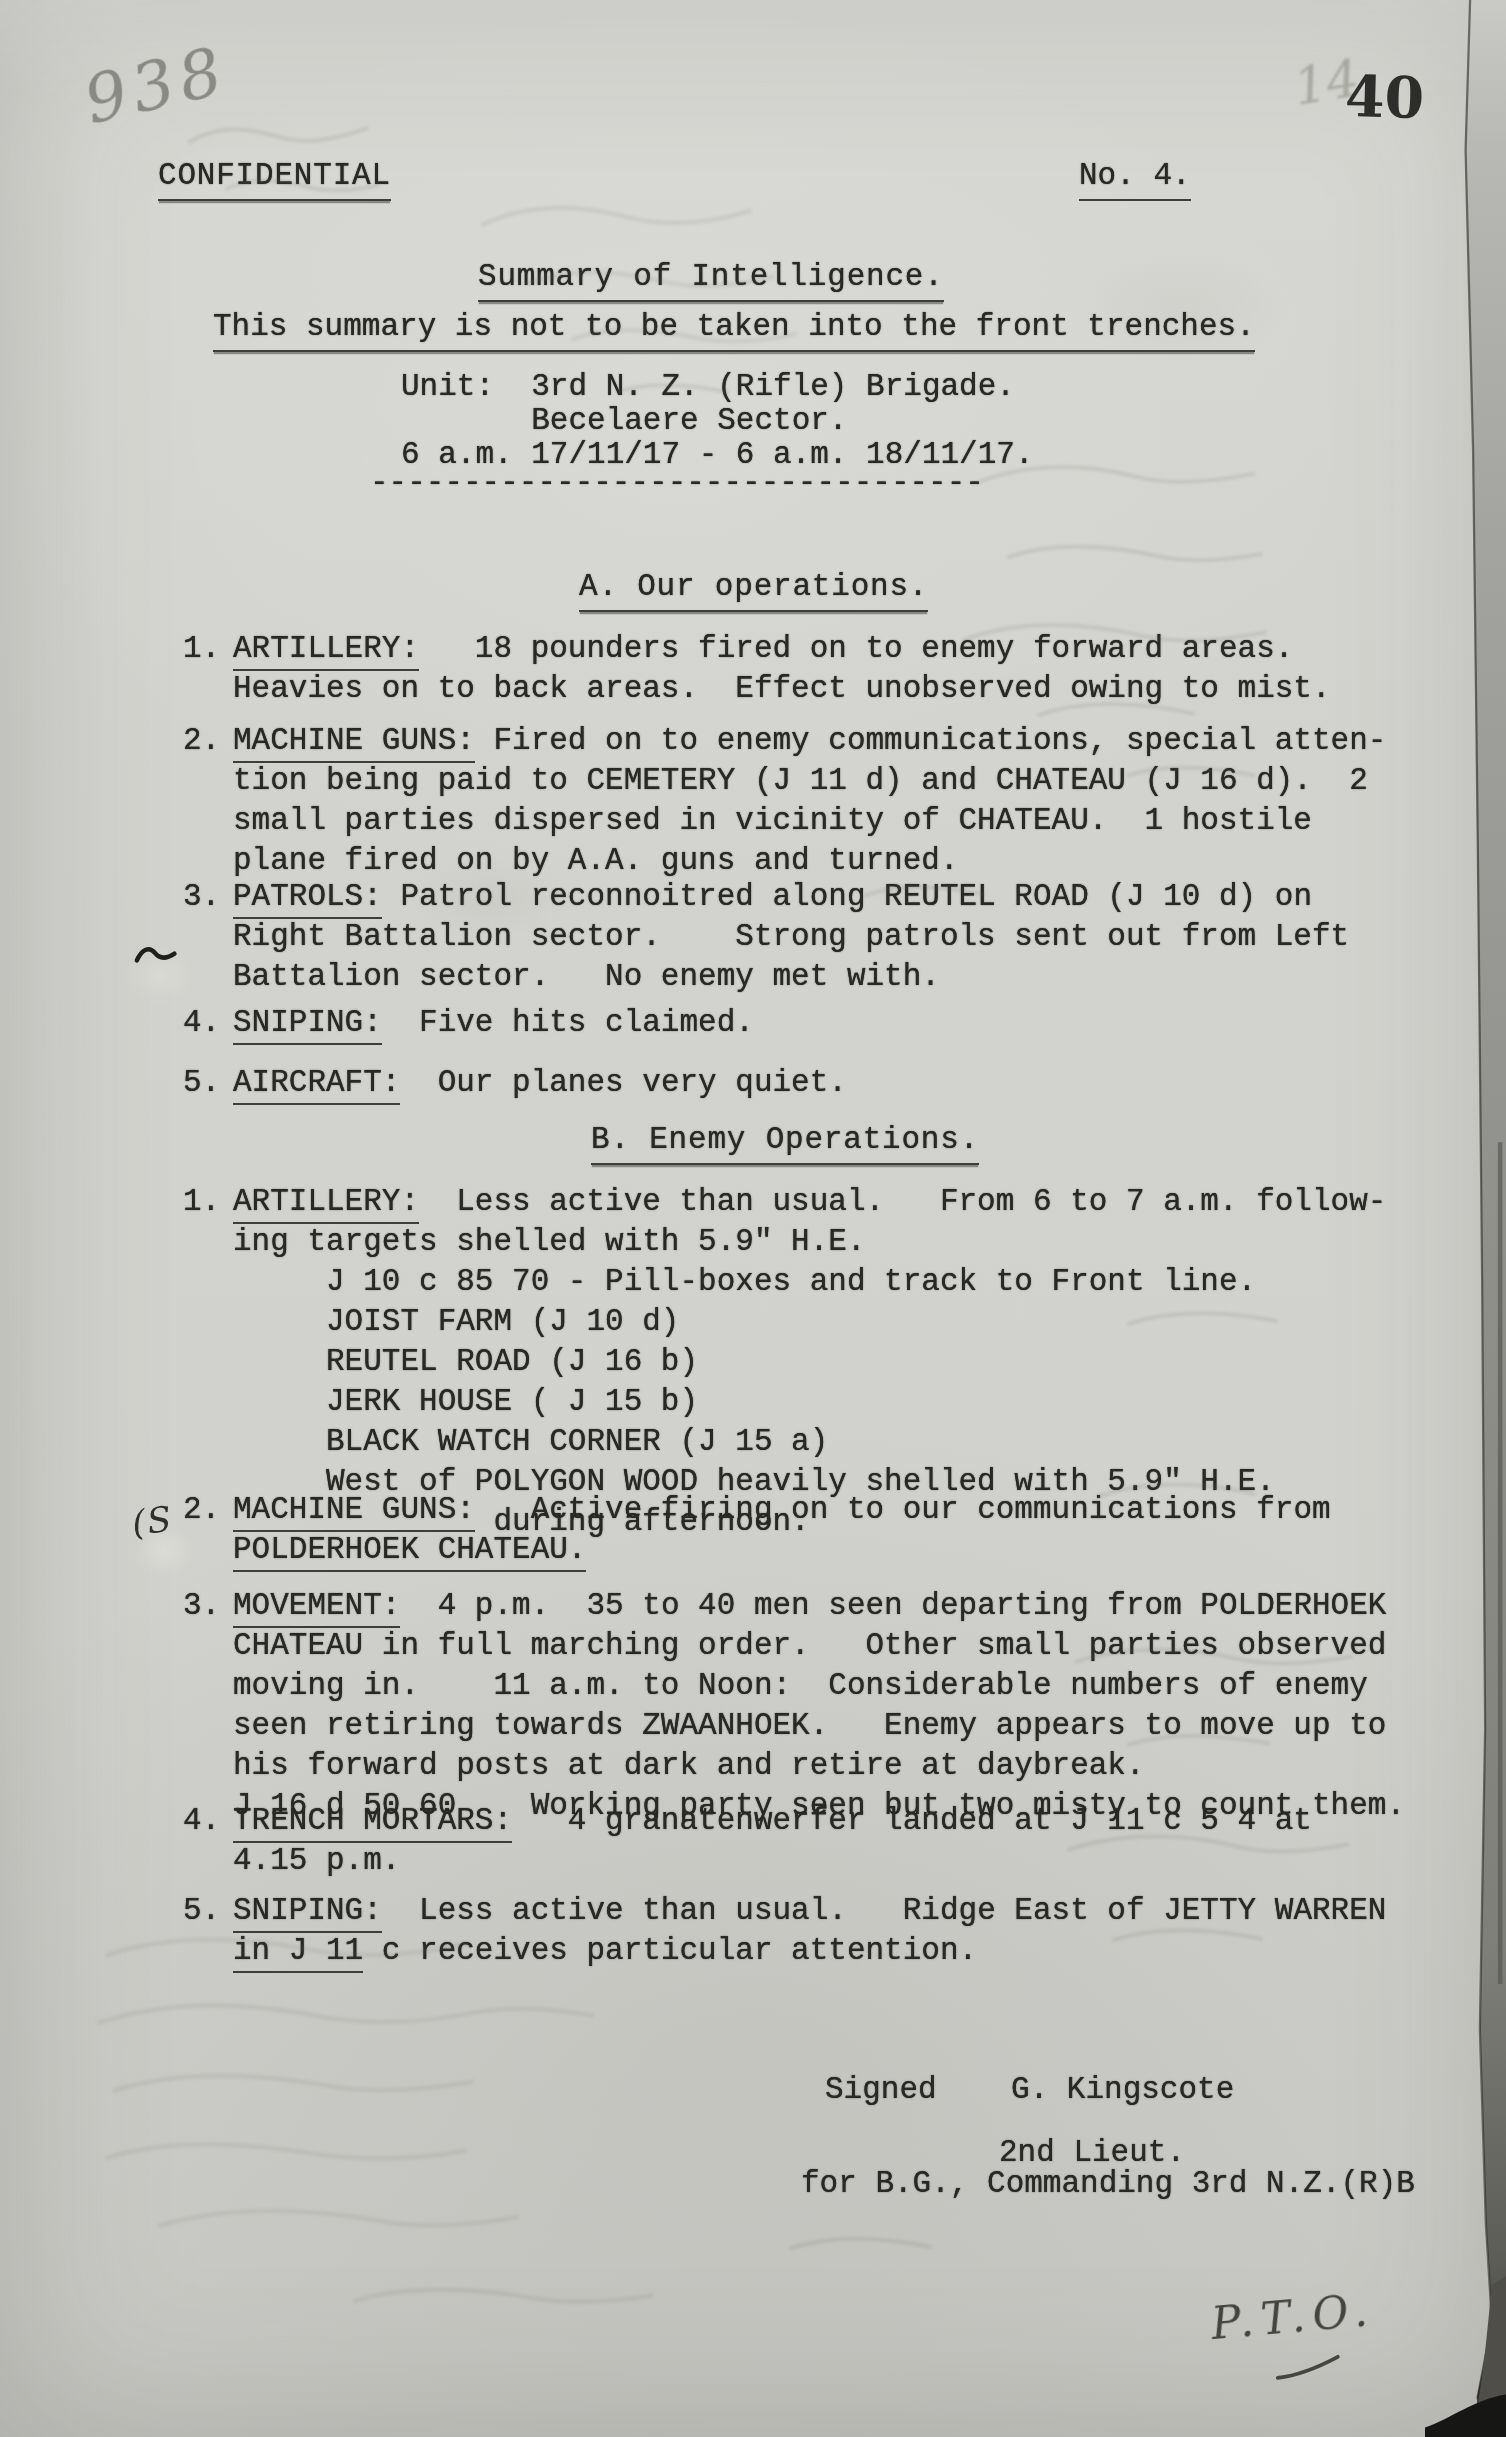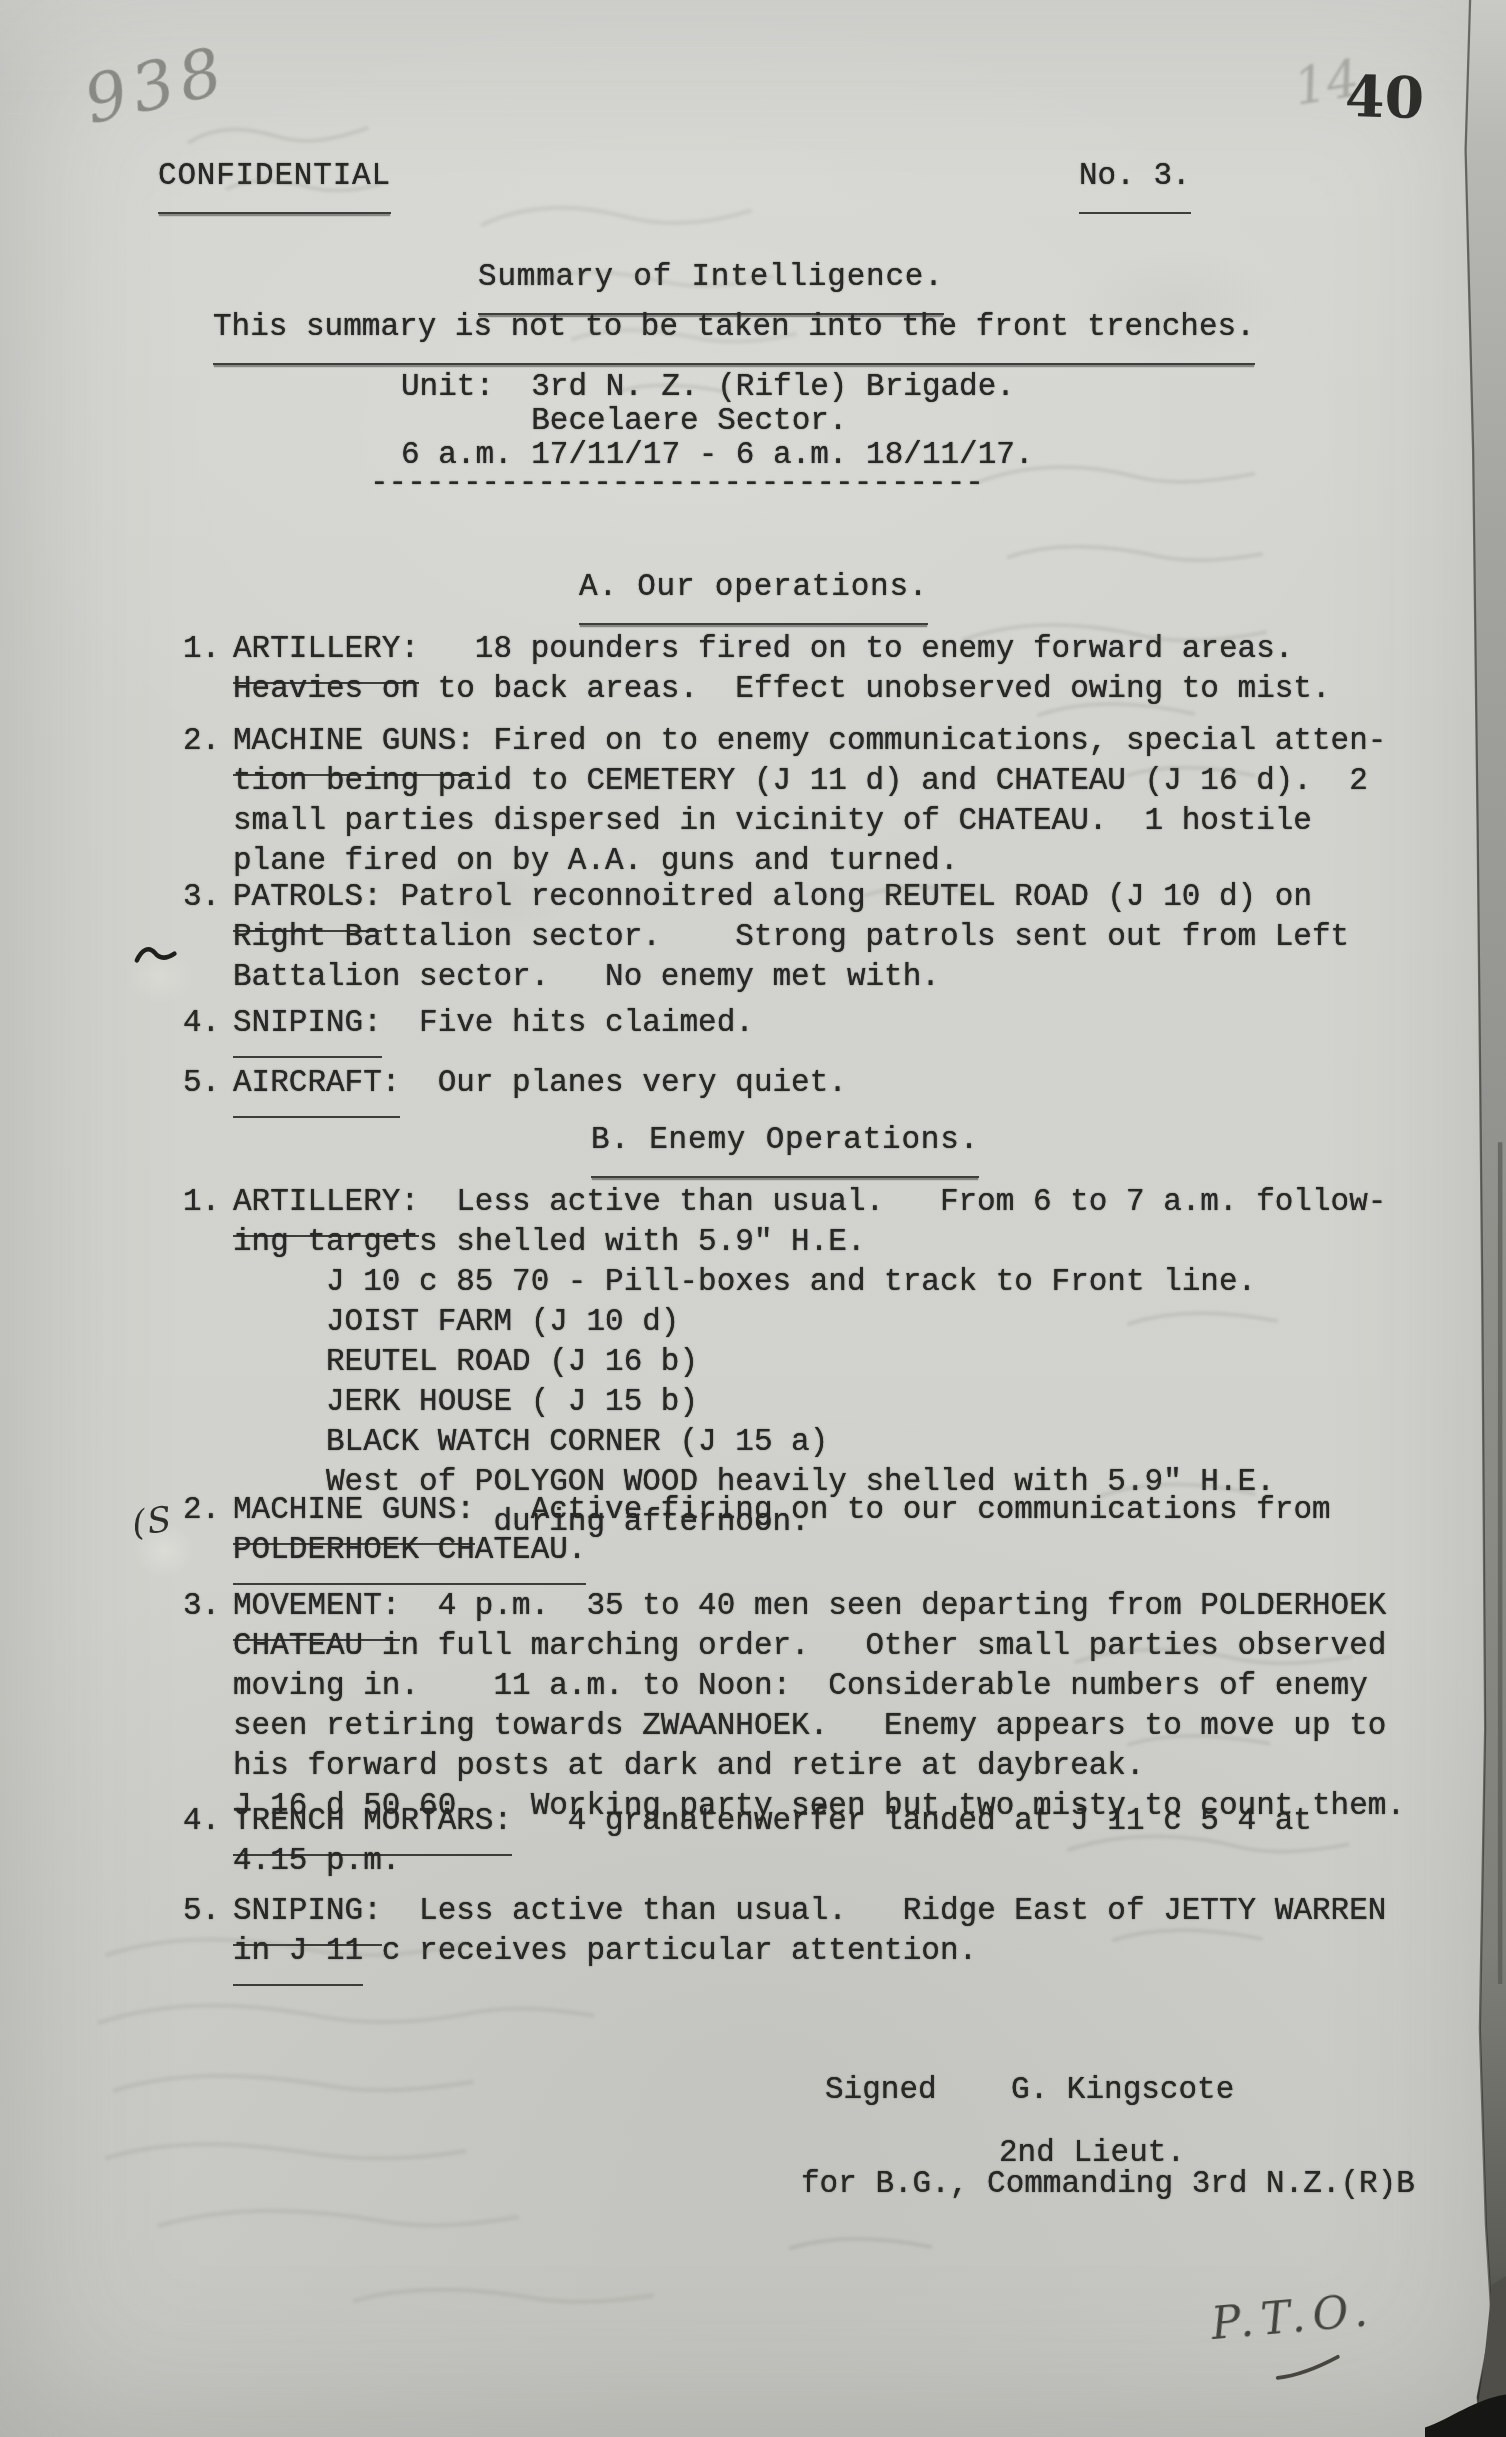--- a/index.html
+++ b/index.html
@@ -18,21 +18,21 @@
     clip-path:polygon(0 0,1470px 0,1465px 150px,1473px 451px,1477px 827px,1482px 1278px,
       1485px 1728px,1480px 2029px,1486px 2224px,1492px 2322px,1477px 2397px,1482px 2438px,0 2438px);}
   .crease-top{position:absolute;left:0;top:0;width:100%;height:113px;
     background:linear-gradient(180deg,rgba(255,255,255,.16),rgba(255,255,255,0) 85%);
     border-bottom:1.5px solid rgba(80,80,74,.05);}
   .stain{position:absolute;border-radius:50%;pointer-events:none;}
 
   
   .typed{position:absolute;font-size:31px;line-height:40px;color:#282826;white-space:pre;
          text-shadow:0 0 0.8px rgba(35,35,33,.95),0 0 2.3px rgba(35,35,33,.22);}
-  .u{border-bottom:2.3px solid rgba(40,40,38,.88);padding-bottom:16px;}
+  .u{border-bottom:2.3px solid rgba(40,40,38,.88);padding-bottom:3px;}
   .u:empty{border-bottom:none;padding-bottom:0;}
   .u2{box-shadow:0 3px 0 -0.8px rgba(40,40,38,.45);}            
   .center-head{letter-spacing:0.8px;}
   .item{position:absolute;left:233px;}
   .item .num{position:absolute;left:-50px;top:0;}
   .item .body,.item .body2,.item .body3{white-space:pre;}
 
   
   .hand{position:absolute;font-family:"DejaVu Serif","Liberation Serif",serif;font-style:italic;}
   .folio{left:84px;top:47px;font-size:66px;letter-spacing:6px;color:rgba(122,122,117,.82);
@@ -58,21 +58,21 @@
   <div class="edge-strip"></div>
 
   <div class="page">
     <div class="crease-top"></div>
     <div class="stain" style="left:406px;top:857px;width:165px;height:83px;background:radial-gradient(ellipse,rgba(150,150,140,.10),transparent 70%);"></div>
     <div class="stain" style="left:1067px;top:248px;width:225px;height:113px;background:radial-gradient(ellipse,rgba(150,150,140,.08),transparent 70%);"></div>
     <div class="stain" style="left:126px;top:948px;width:68px;height:56px;background:radial-gradient(ellipse,rgba(225,225,218,.55),transparent 72%);"></div>
     <div class="stain" style="left:134px;top:1524px;width:60px;height:53px;background:radial-gradient(ellipse,rgba(228,228,222,.6),transparent 72%);"></div>
 
     <div class="typed u u2" style="left:158px;top:156px;letter-spacing:0.8px;">CONFIDENTIAL</div>
-    <div class="typed u" style="left:1079px;top:156px;">No. 3.</div>
+    <div class="typed u" style="left:1079px;top:156px;">No. 4.</div>
     <div class="typed u u2" style="left:213px;top:307px;">This summary is not to be taken into the front trenches.</div>
     <div class="typed u u2 center-head" style="left:478px;top:257px;">Summary of Intelligence.</div>
 
     <div class="typed" style="left:365px;top:370px;line-height:34px;margin-left:36px;">Unit:  3rd N. Z. (Rifle) Brigade.
        Becelaere Sector.
 6 a.m. 17/11/17 - 6 a.m. 18/11/17.</div>
     <div class="typed" style="left:370px;top:463px;">---------------------------------</div>
 
     <div class="typed u u2 center-head" style="left:579px;top:567px;">A. Our operations.</div>
     <div id="section-a-items">

